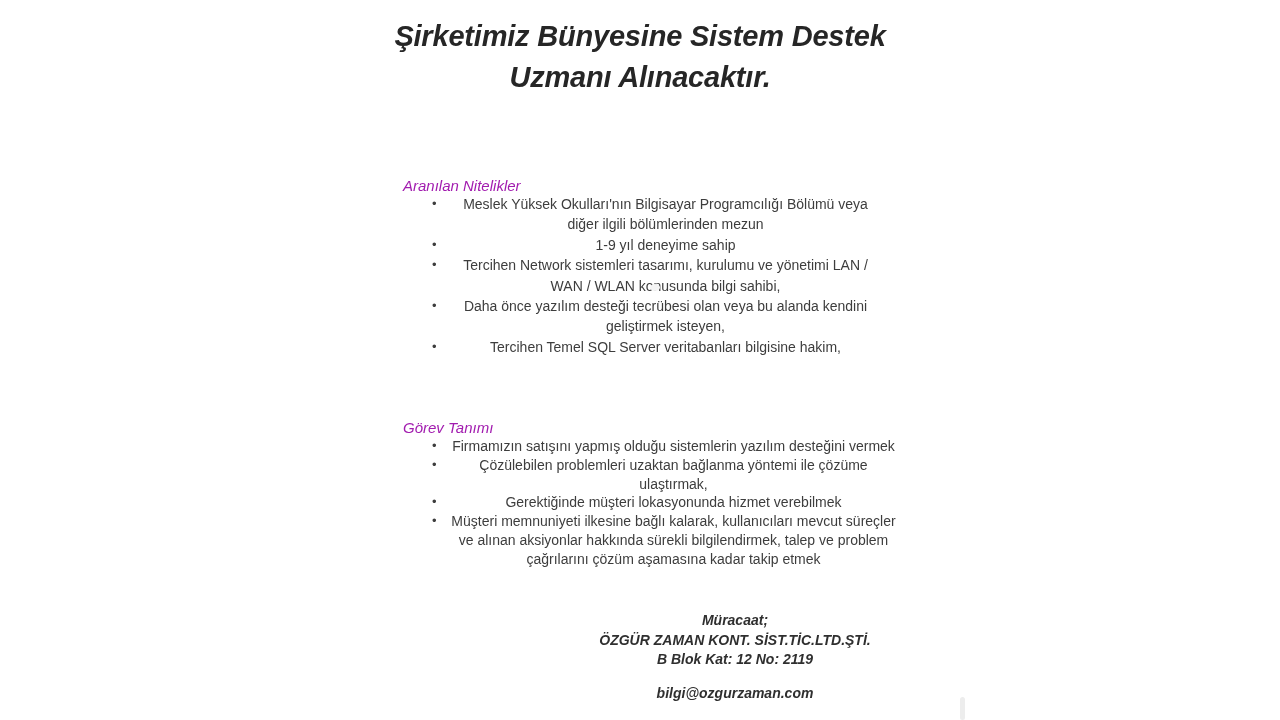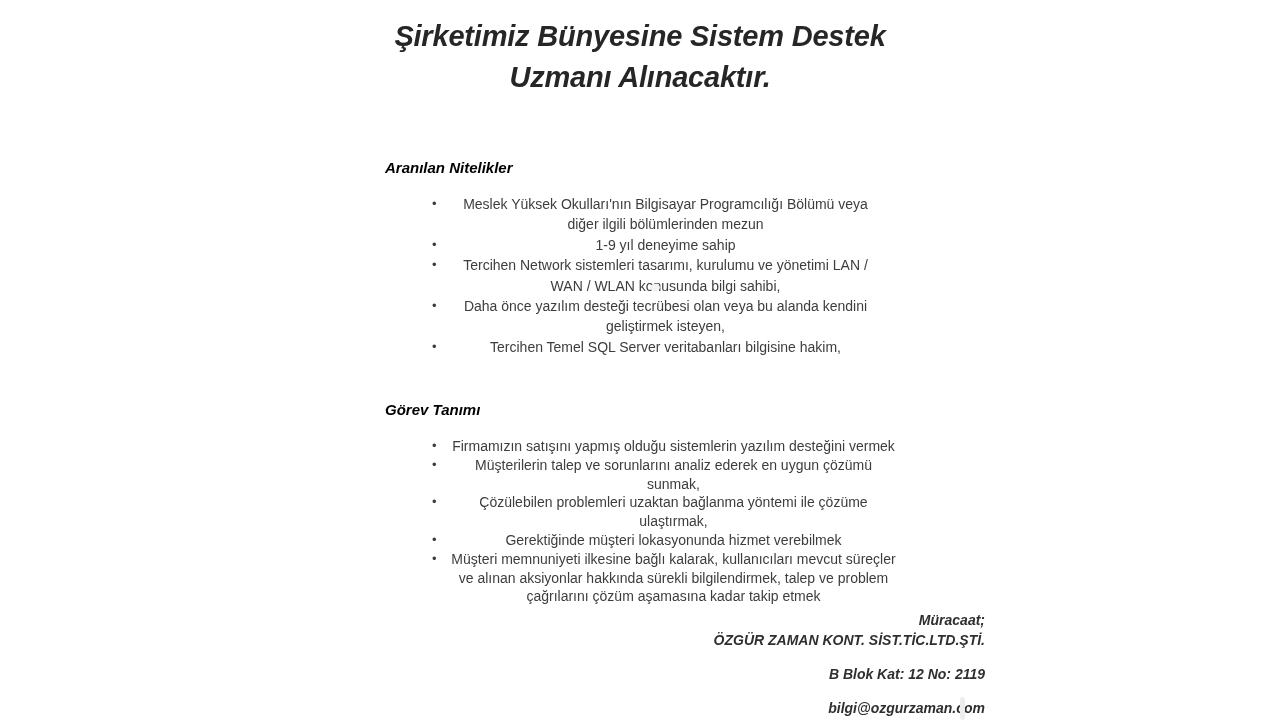--- a/index.html
+++ b/index.html
@@ -29,26 +29,26 @@
     font-weight: bold;
     font-style: italic;
     letter-spacing: -0.2px;
     color: #262626;
   }
   .title .tl { display: block; }
 
   
   .sec-heading {
     position: absolute;
-    margin: 0;
+    margin: 18px;
     left: 385px;
     font-size: 15px;
-    font-weight: bold;
+    font-weight: normal;
     font-style: italic;
-    color: #000000;
+    color: #a21caf;
   }
   .sec1-heading { top: 159px; }
   .sec2-heading { top: 401px; }
 
   
   .doc-list {
     position: absolute;
     margin: 0;
     padding: 0;
     list-style: none;
@@ -80,31 +80,31 @@
     width: 468px;
     line-height: 18.8px;
   }
 
   
   .contact {
     position: absolute;
     top: 611px;
     left: 485px;
     width: 500px;
-    text-align: right;
+    text-align: center;
     font-weight: bold;
     font-style: italic;
     color: #2f2f2f;
     font-size: 14px;
   }
   .contact p {
     margin: 0;
     line-height: 19.5px;
   }
-  .contact .address { margin-top: 15px; }
+  .contact .address { }
   .contact .email   { margin-top: 14px; }
 
   
   .smudge-bottom {
     position: absolute;
     left: 960px;
     top: 697px;
     width: 5px;
     height: 23px;
     background: #ededed;
@@ -137,21 +137,20 @@
     <li>1-9 yıl deneyime sahip</li>
     <li>Tercihen Network sistemleri tasarımı, kurulumu ve yönetimi LAN / WAN / WLAN konusunda bilgi sahibi,</li>
     <li>Daha önce yazılım desteği tecrübesi olan veya bu alanda kendini geliştirmek isteyen,</li>
     <li>Tercihen Temel SQL Server veritabanları bilgisine hakim,</li>
   </ul>
 
   <h2 class="sec-heading sec2-heading">Görev Tanımı</h2>
 
   <ul class="doc-list sec2-list">
     <li>Firmamızın satışını yapmış olduğu sistemlerin yazılım desteğini vermek</li>
-    <li>Müşterilerin talep ve sorunlarını analiz ederek en uygun çözümü sunmak,</li>
     <li>Çözülebilen problemleri uzaktan bağlanma yöntemi ile çözüme ulaştırmak,</li>
     <li>Gerektiğinde müşteri lokasyonunda hizmet verebilmek</li>
     <li>Müşteri memnuniyeti ilkesine bağlı kalarak, kullanıcıları mevcut süreçler ve alınan aksiyonlar hakkında sürekli bilgilendirmek, talep ve problem çağrılarını çözüm aşamasına kadar takip etmek</li>
   </ul>
 
   <div class="contact">
     <p class="heading">Müracaat;</p>
     <p class="company">ÖZGÜR ZAMAN KONT. SİST.TİC.LTD.ŞTİ.</p>
     <p class="address">B Blok Kat: 12 No: 2119</p>
     <p class="email">bilgi@ozgurzaman.com</p>

